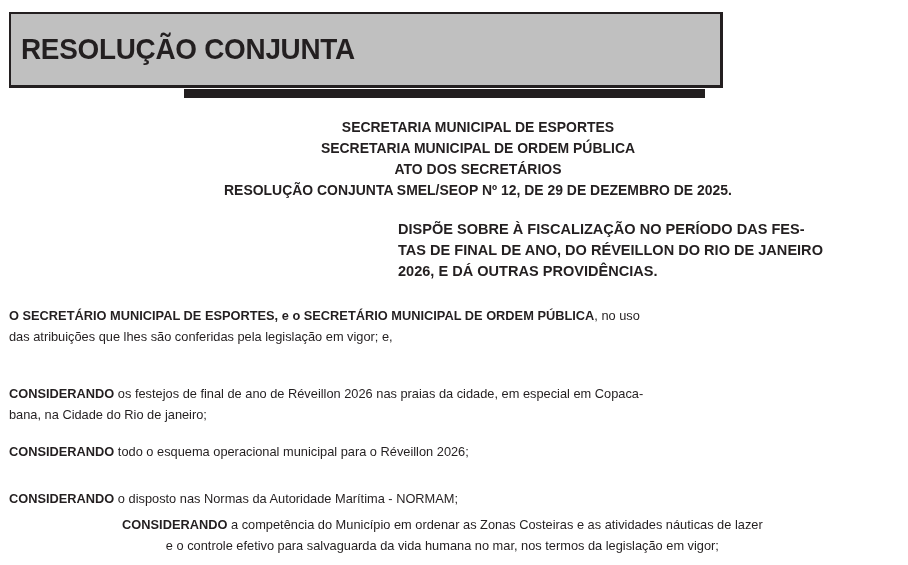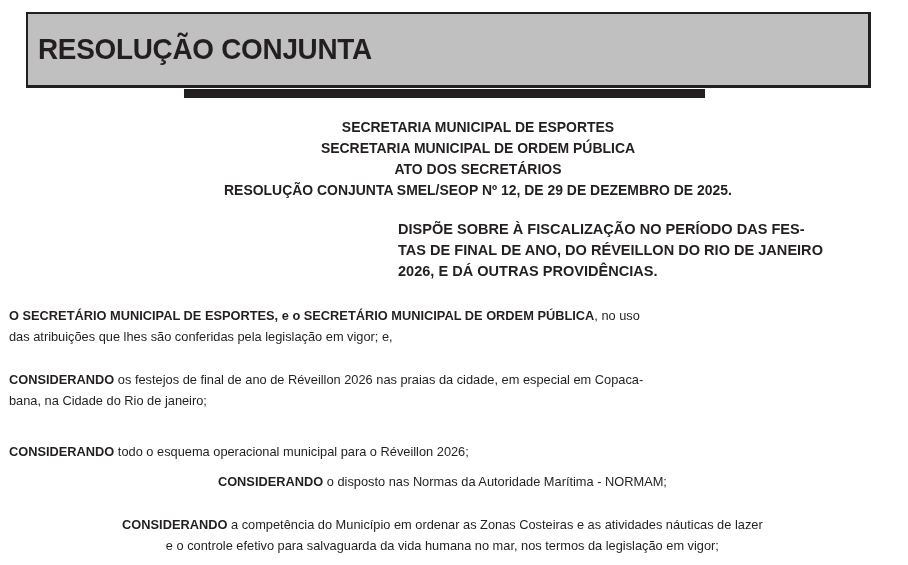--- a/index.html
+++ b/index.html
@@ -1,21 +1,21 @@
 <!DOCTYPE html>
 <html><head>
 <meta charset="utf-8">
 <style>
   html, body { margin: 0; padding: 0; background: #ffffff; }
   body {
     width: 908px; height: 565px; position: relative; overflow: hidden;
     font-family: "Liberation Sans", sans-serif; color: #231f20;
   }
   .header-box {
-    position: absolute; left: 26px; top: 12px; width: 845px; height: 76px;
+    position: absolute; left: 9px; top: 12px; width: 714px; height: 76px;
     background: #c0c0c0;
     border-top: 2px solid #231f20; border-left: 2px solid #231f20;
     border-right: 3px solid #231f20; border-bottom: 3px solid #231f20;
     box-sizing: border-box;
   }
   .header-title {
     position: absolute; left: 10px; top: 18px;
     font-size: 30px; font-weight: bold; letter-spacing: -0.3px;
     transform: scaleX(0.93); transform-origin: left top;
     white-space: nowrap;
@@ -61,29 +61,29 @@
   <div>DISPÕE SOBRE À FISCALIZAÇÃO NO PERÍODO DAS FES-</div>
   <div>TAS DE FINAL DE ANO, DO RÉVEILLON DO RIO DE JANEIRO</div>
   <div>2026, E DÁ OUTRAS PROVIDÊNCIAS.</div>
 </div>
 
 <div class="para" style="top:305px;">
   <div class="ln"><b>O SECRETÁRIO MUNICIPAL DE ESPORTES, e o SECRETÁRIO MUNICIPAL DE ORDEM PÚBLICA</b><span>, no uso</span></div>
   <div class="ln">das atribuições que lhes são conferidas pela legislação em vigor; e,</div>
 </div>
 
-<div class="para" style="top:369px;">
+<div class="para" style="top:383px;">
   <div class="ln"><b>CONSIDERANDO</b><span> os festejos de final de ano de Réveillon 2026 nas praias da cidade, em especial em Copaca-</span></div>
   <div class="ln">bana, na Cidade do Rio de janeiro;</div>
 </div>
 
 <div class="para" style="top:441px;">
   <div class="ln"><b>CONSIDERANDO</b><span> todo o esquema operacional municipal para o Réveillon 2026;</span></div>
 </div>
 
-<div class="para" style="top:471px;text-align:center;">
+<div class="para" style="top:488px;">
   <div class="ln"><b>CONSIDERANDO</b><span> o disposto nas Normas da Autoridade Marítima - NORMAM;</span></div>
 </div>
 
 <div class="para" style="top:514px;text-align:center;">
   <div class="ln"><b>CONSIDERANDO</b><span> a competência do Município em ordenar as Zonas Costeiras e as atividades náuticas de lazer</span></div>
   <div class="ln">e o controle efetivo para salvaguarda da vida humana no mar, nos termos da legislação em vigor;</div>
 </div>
 
 </body></html>

